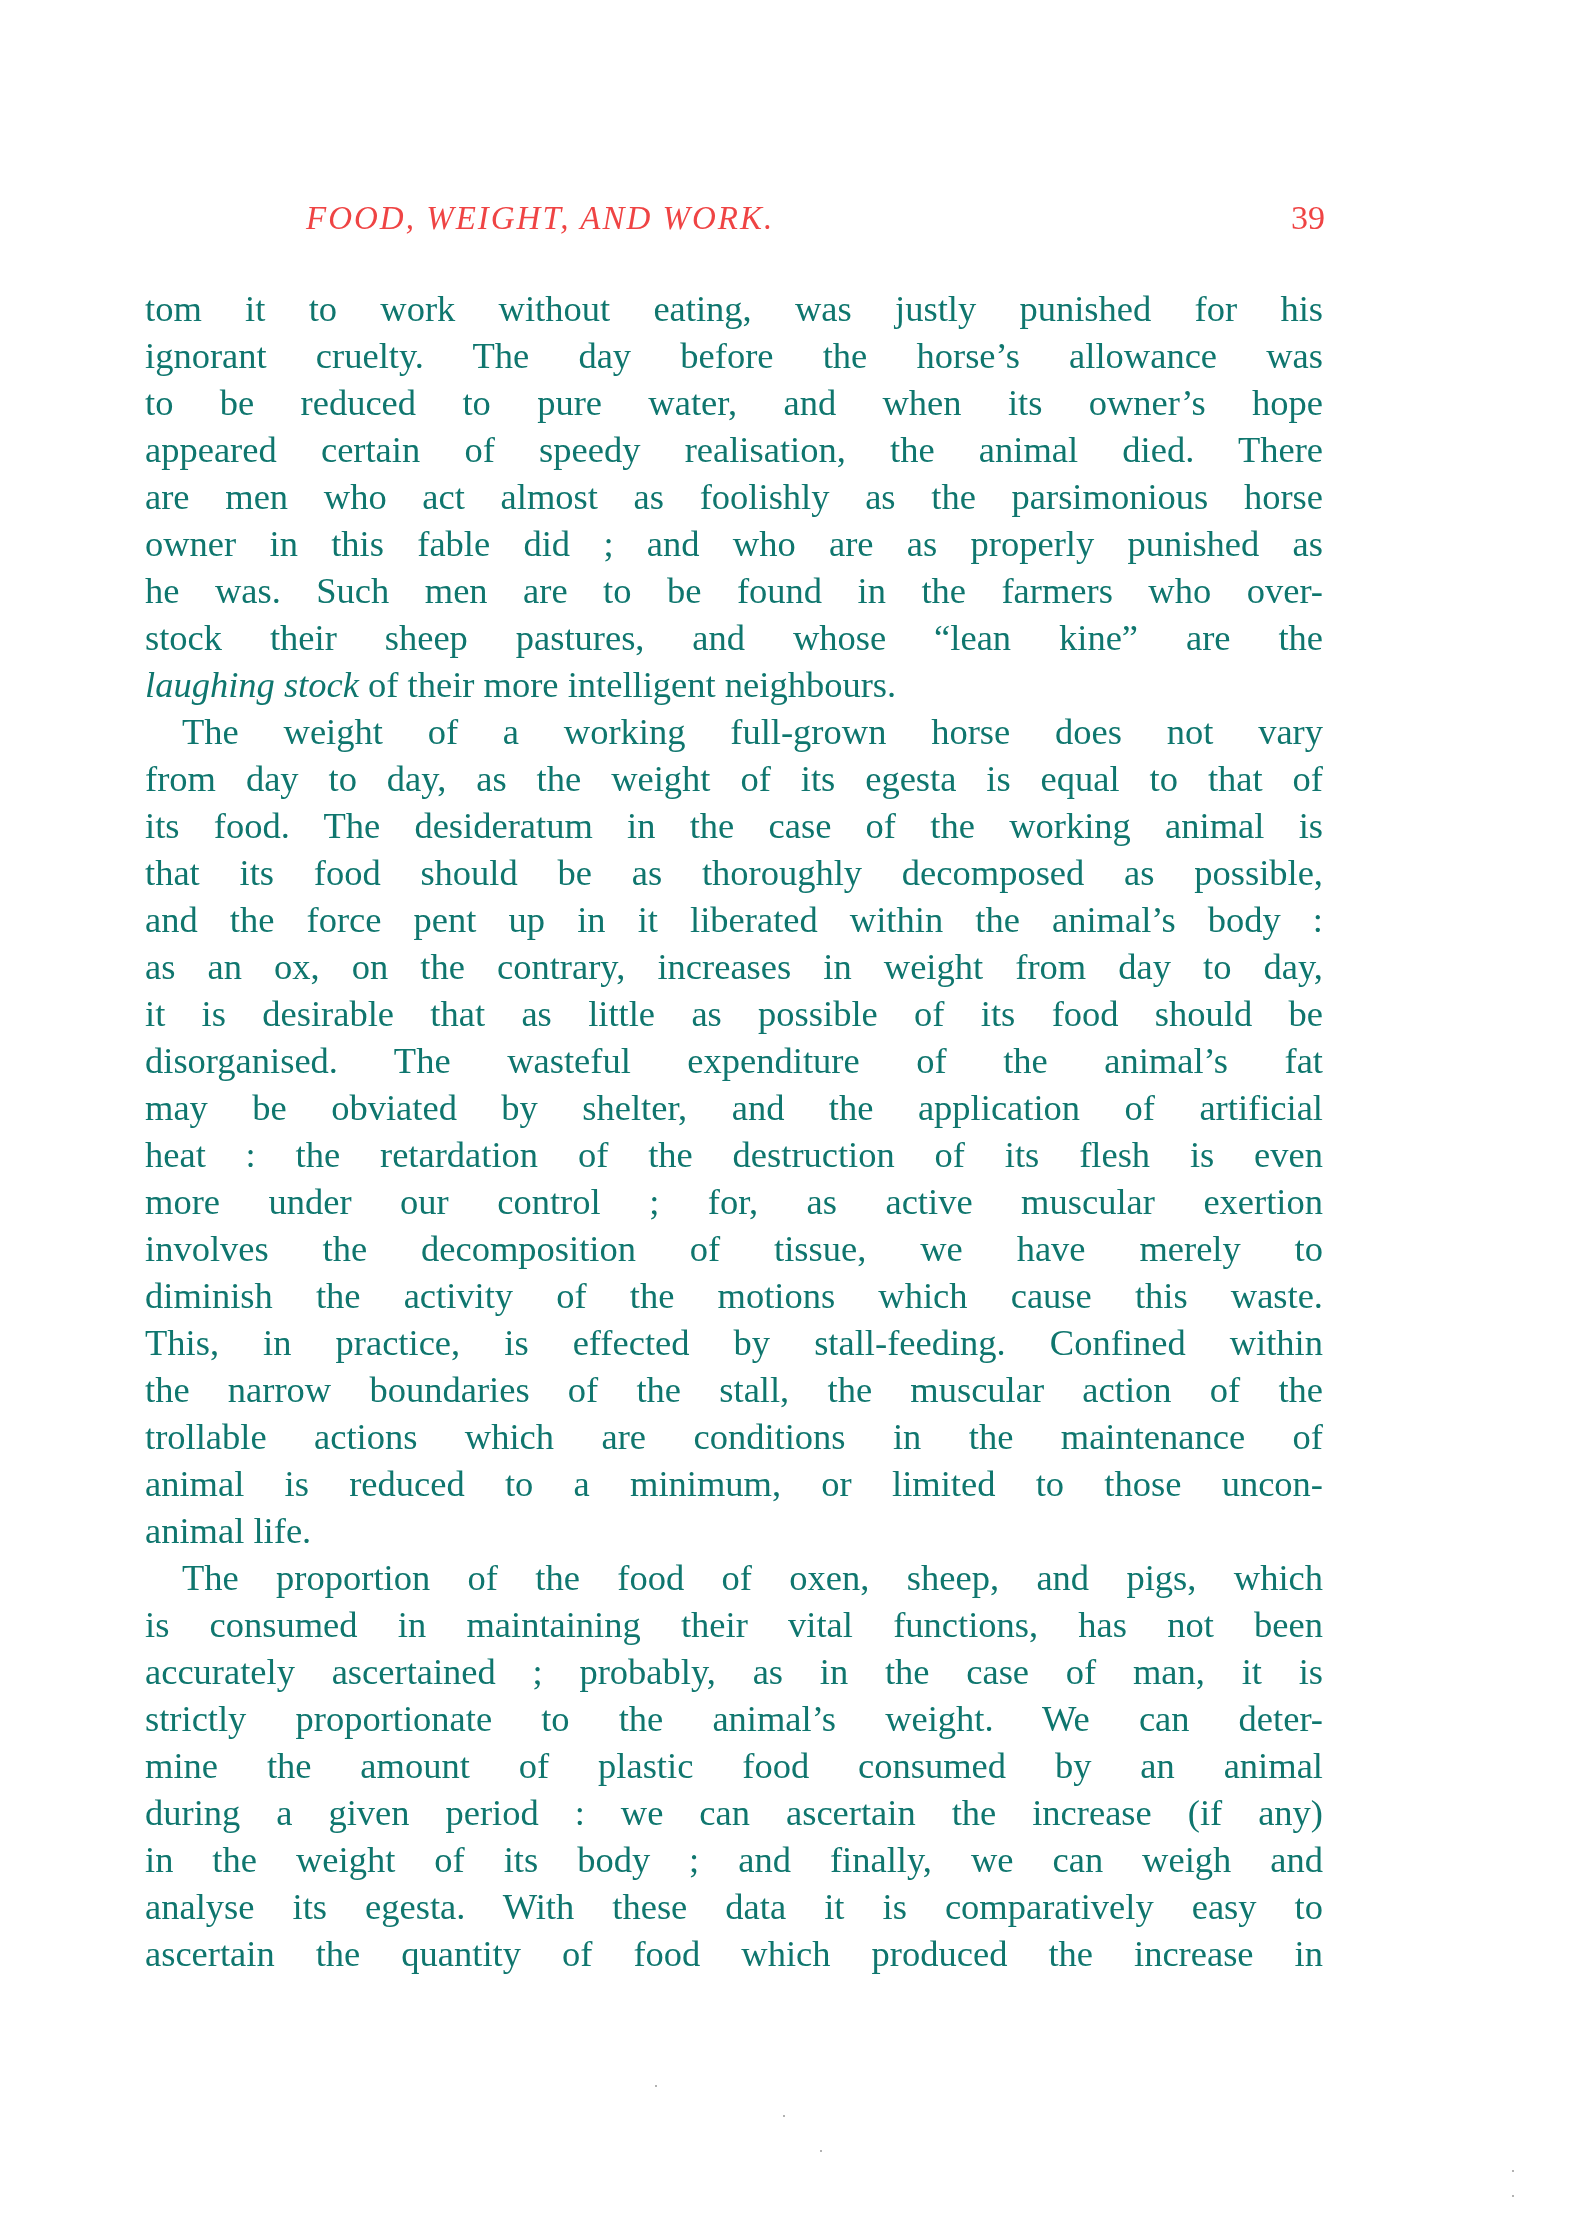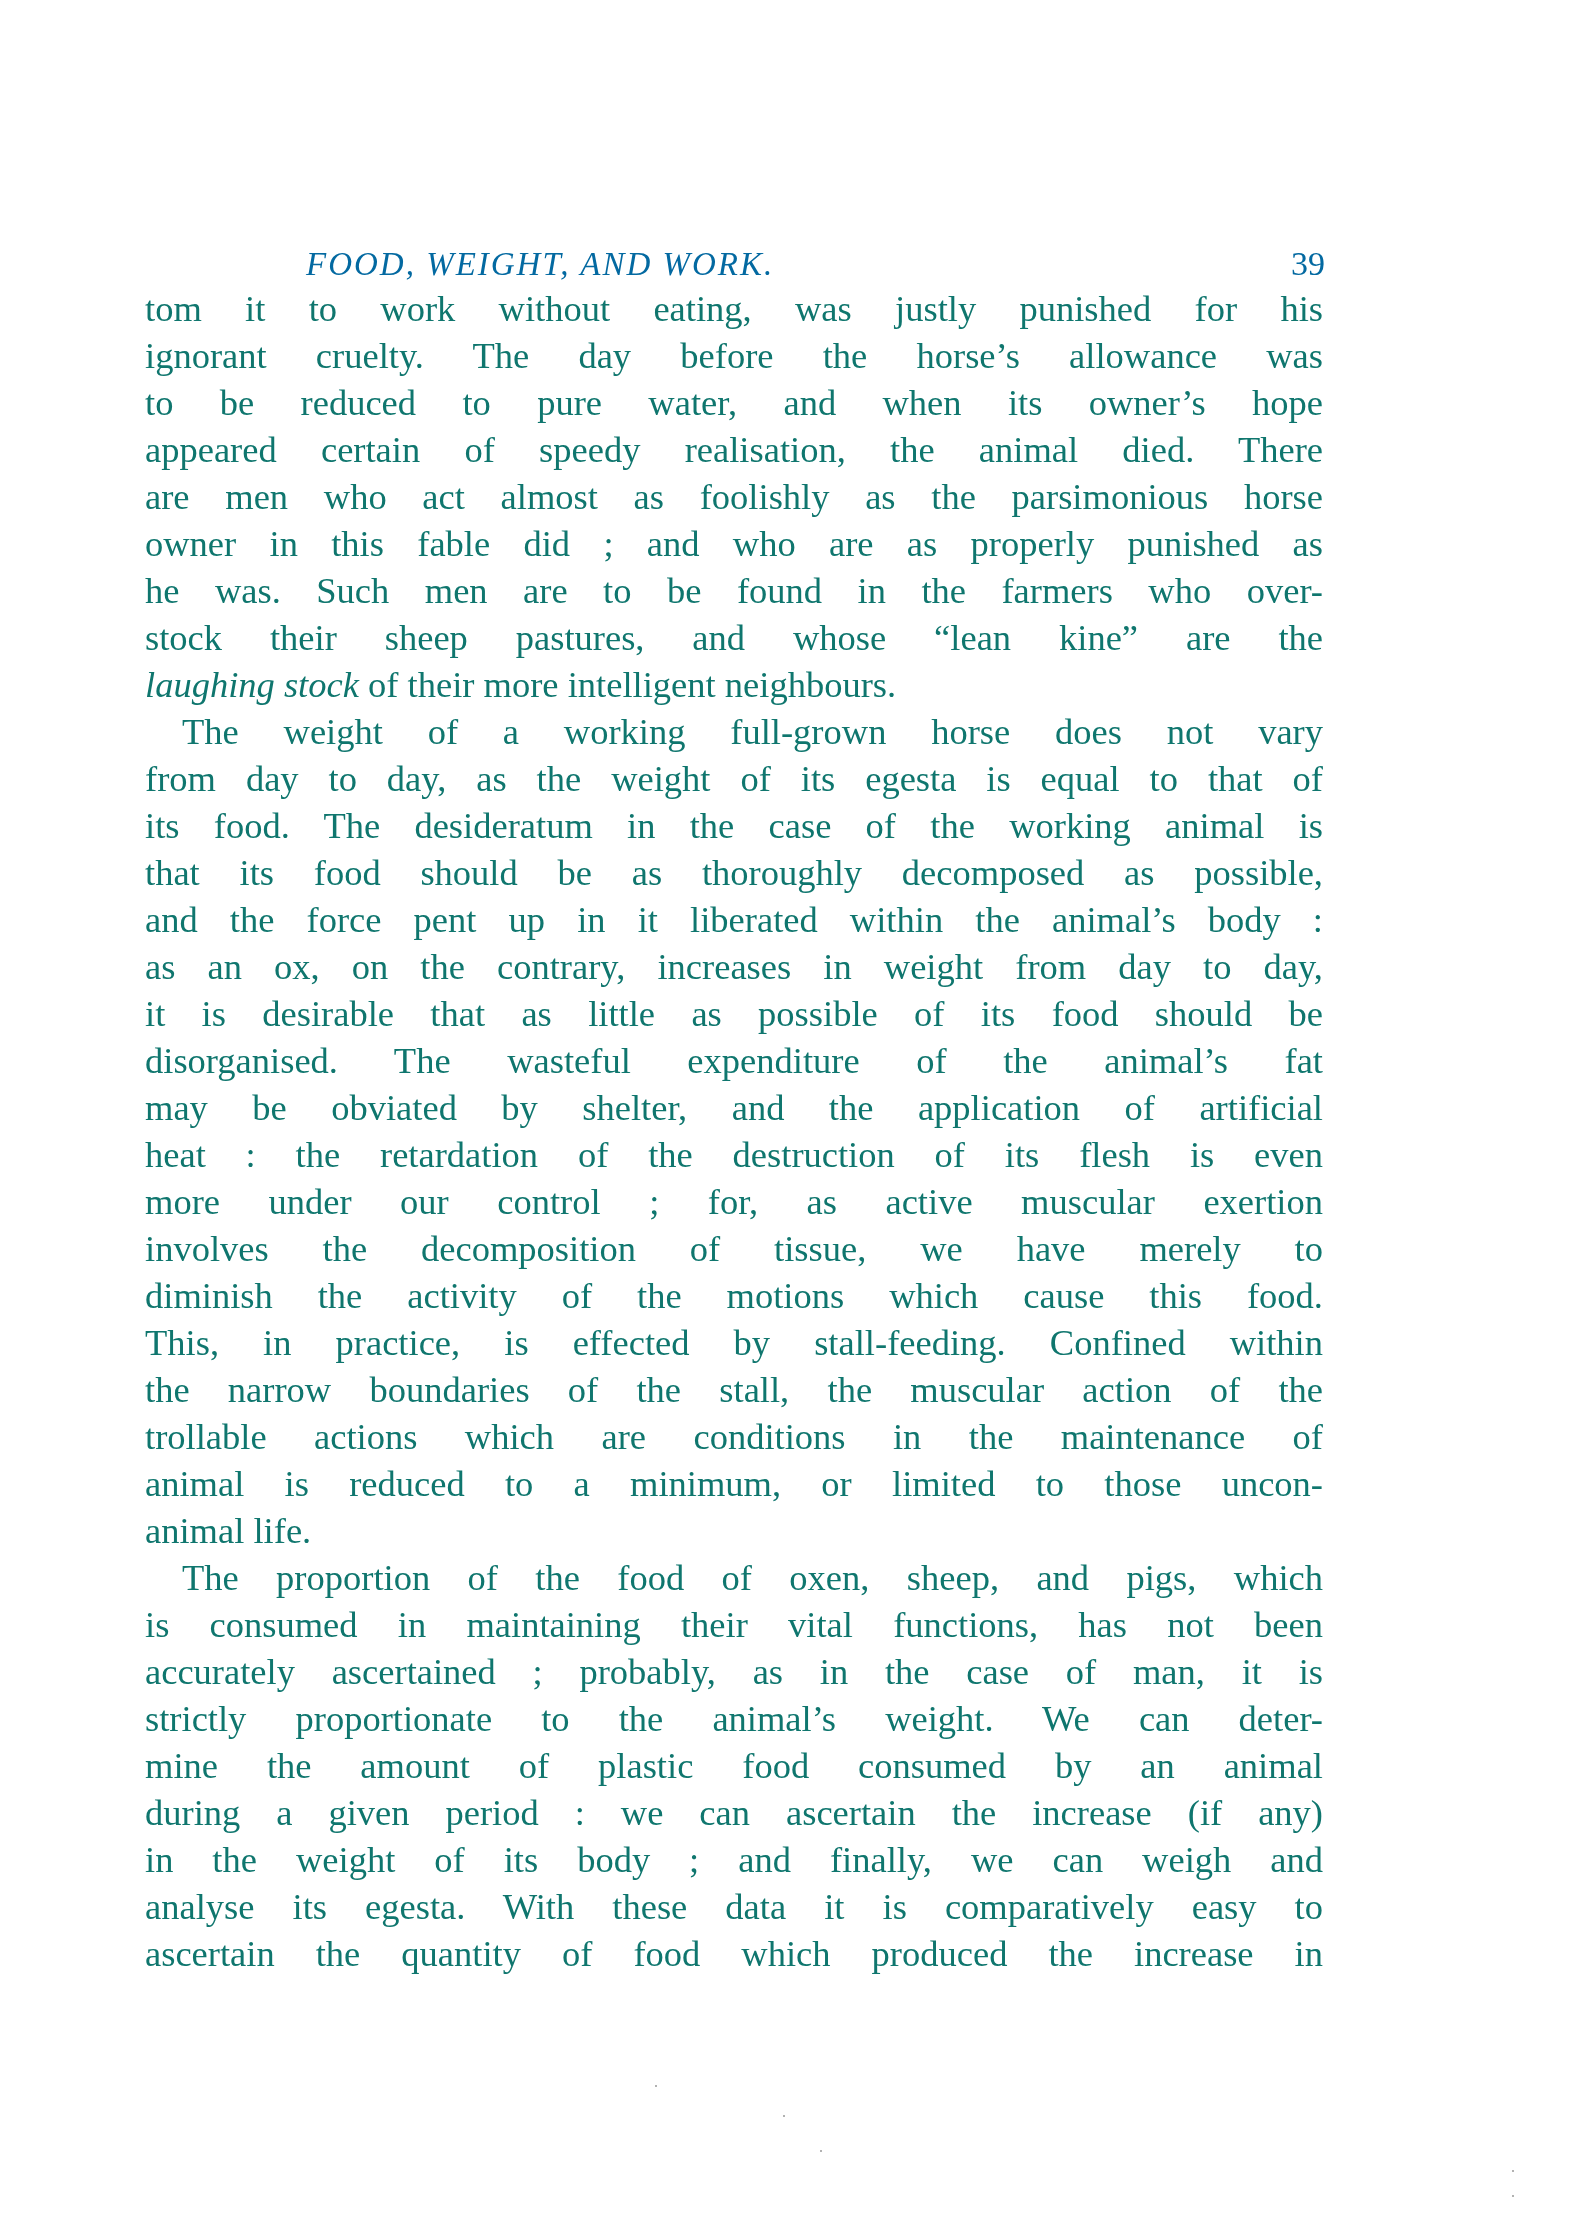--- a/index.html
+++ b/index.html
@@ -1,20 +1,20 @@
 <!DOCTYPE html>
 <html><head>
   <meta charset="utf-8">
   <style>
     html, body { margin: 0; padding: 0; background: #ffffff; }
     body { width: 1581px; height: 2224px; position: relative; overflow: hidden; }
     .page { position: absolute; left: 0; top: 0; width: 1581px; height: 2224px; background: #ffffff; }
     .running-head {
       position: absolute; top: 193px; left: 143px; width: 1182px; height: 50px;
-      font-family: "Liberation Serif", "DejaVu Serif", serif; color: #0369a1; margin-top: 46px;
+      font-family: "Liberation Serif", "DejaVu Serif", serif; color: #ef4444;
     }
     .running-title {
       position: absolute; left: 163px; top: 0; font-size: 33px; font-style: italic;
       letter-spacing: 2px; line-height: 50px;
     }
     .page-number {
       position: absolute; right: 0; top: 0; font-size: 34px; line-height: 50px;
     }
     .body-text {
       position: absolute; left: 145px; top: 285px; width: 1178px;
@@ -60,21 +60,21 @@
       <span class="line">its food.  The desideratum in the case of the working animal is</span>
       <span class="line">that its food should be as thoroughly decomposed as possible,</span>
       <span class="line">and the force pent up in it liberated within the animal’s body :</span>
       <span class="line">as an ox, on the contrary, increases in weight from day to day,</span>
       <span class="line">it is desirable that as little as possible of its food should be</span>
       <span class="line">disorganised.  The wasteful expenditure of the animal’s fat</span>
       <span class="line">may be obviated by shelter, and the application of artificial</span>
       <span class="line">heat :  the retardation of the destruction of its flesh is even</span>
       <span class="line">more under our control ; for, as active muscular exertion</span>
       <span class="line">involves the decomposition of tissue, we have merely to</span>
-      <span class="line">diminish the activity of the motions which cause this food.</span>
+      <span class="line">diminish the activity of the motions which cause this waste.</span>
       <span class="line">This, in practice, is effected by stall-feeding.  Confined within</span>
       <span class="line">the narrow boundaries of the stall, the muscular action of the</span>
       <span class="line">trollable actions which are conditions in the maintenance of</span>
       <span class="line">animal is reduced to a minimum, or limited to those uncon-</span>
       <span class="line last">animal life.</span>
     </div>
 
     <div>
       <span class="line indent">The proportion of the food of oxen, sheep, and pigs, which</span>
       <span class="line">is consumed in maintaining their vital functions, has not been</span>

